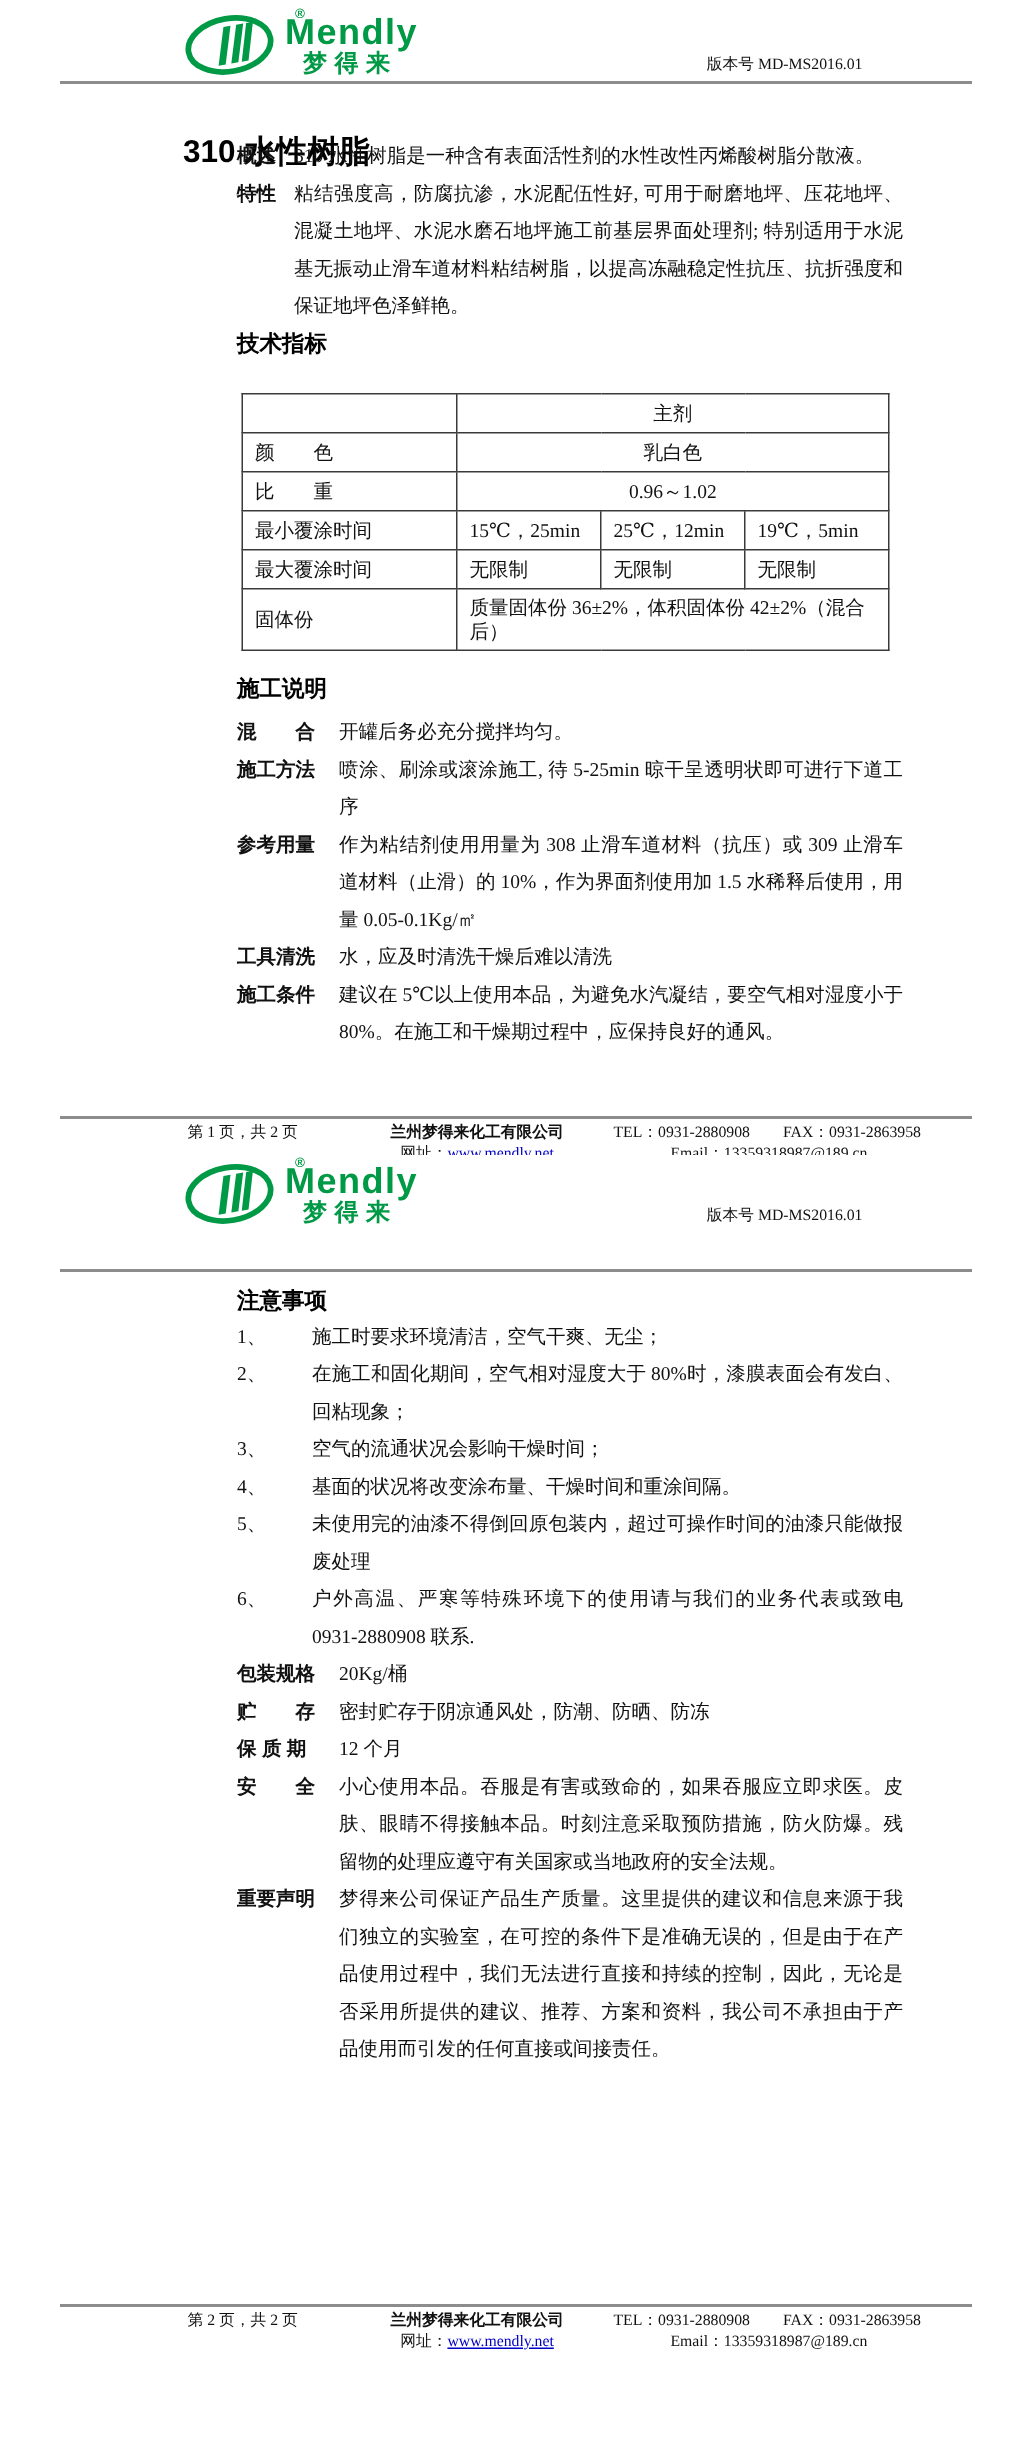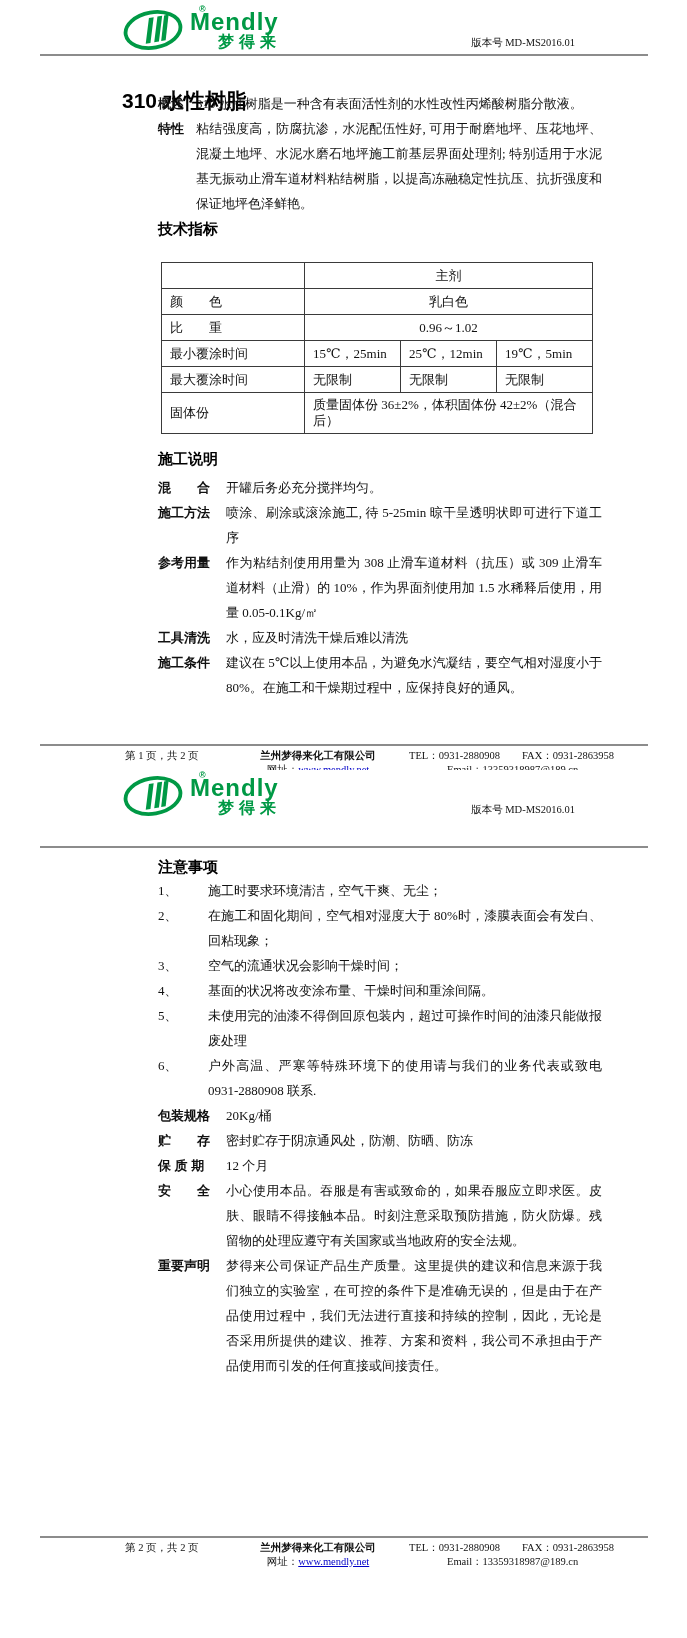--- a/index.html
+++ b/index.html
@@ -13,21 +13,21 @@
   .page-1{height:770px;}
   .page-2{height:868px;}
 
   
   .doc-logo{position:absolute;left:122px;top:8px;display:flex;align-items:flex-start;gap:6px;}
   .logo-mark{width:62px;height:42px;}
   .logo-texts{display:flex;flex-direction:column;line-height:1;margin-top:2px;}
   .logo-en-row{display:flex;align-items:flex-start;}
   .logo-en{font-family:"Liberation Sans","DejaVu Sans",sans-serif;font-weight:bold;font-size:24px;color:#009945;letter-spacing:1px;}
   .logo-reg{font-family:"Liberation Sans",sans-serif;font-size:9px;color:#009945;font-weight:bold;position:relative;top:-4px;left:-88px;}
-  .logo-cn{font-family:Liberation Mono, monospace;font-weight:bold;font-size:16px;color:#009945;letter-spacing:5px;margin-top:1px;margin-left:28px;}
+  .logo-cn{font-family:Liberation Serif, serif;font-weight:bold;font-size:16px;color:#009945;letter-spacing:5px;margin-top:1px;margin-left:12px;}
   .version{position:absolute;right:112px;font-size:10.5px;color:#111;}
   .page-1 .version{top:36px;}
   .page-2 .version{top:33px;}
   .header-rule{position:absolute;left:40px;right:39px;height:0;border-top:2px solid #8c8c8c;}
   .page-1 .header-rule{top:54px;}
   .page-2 .header-rule{top:76px;}
   .page-2 .doc-logo{top:4px;}
 
   
   .content{position:absolute;left:122px;width:444px;margin-left:36px;}

